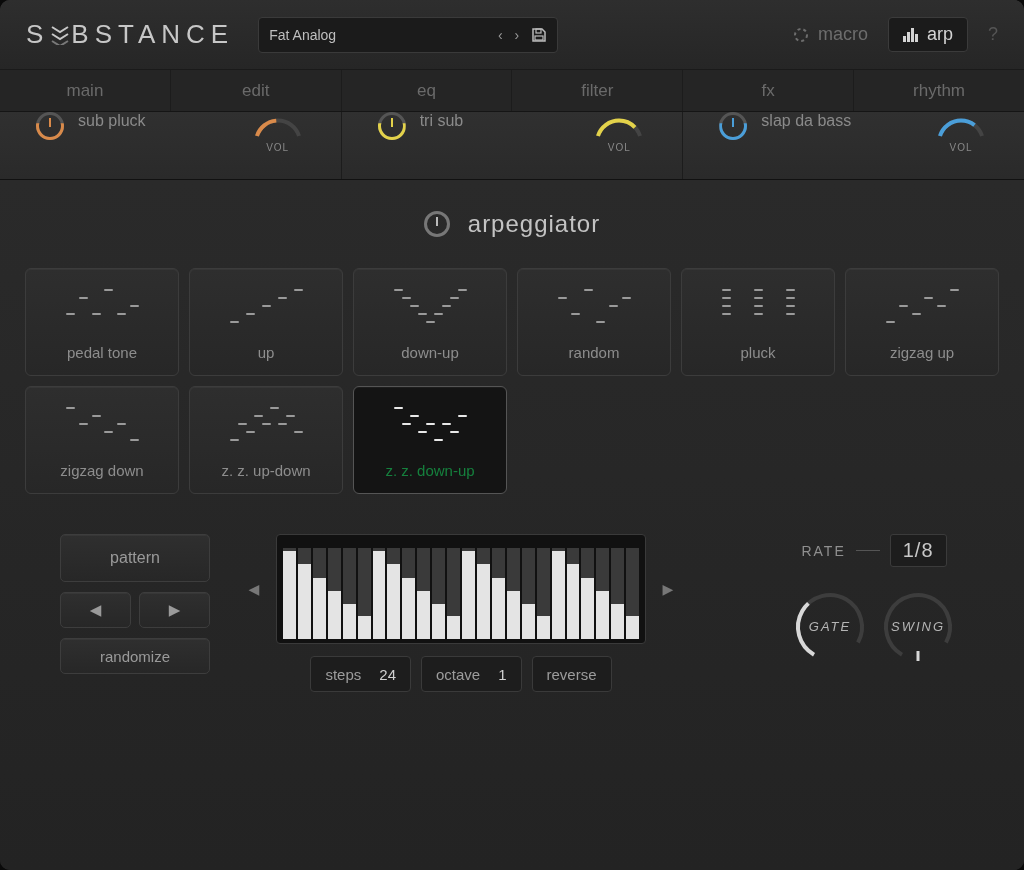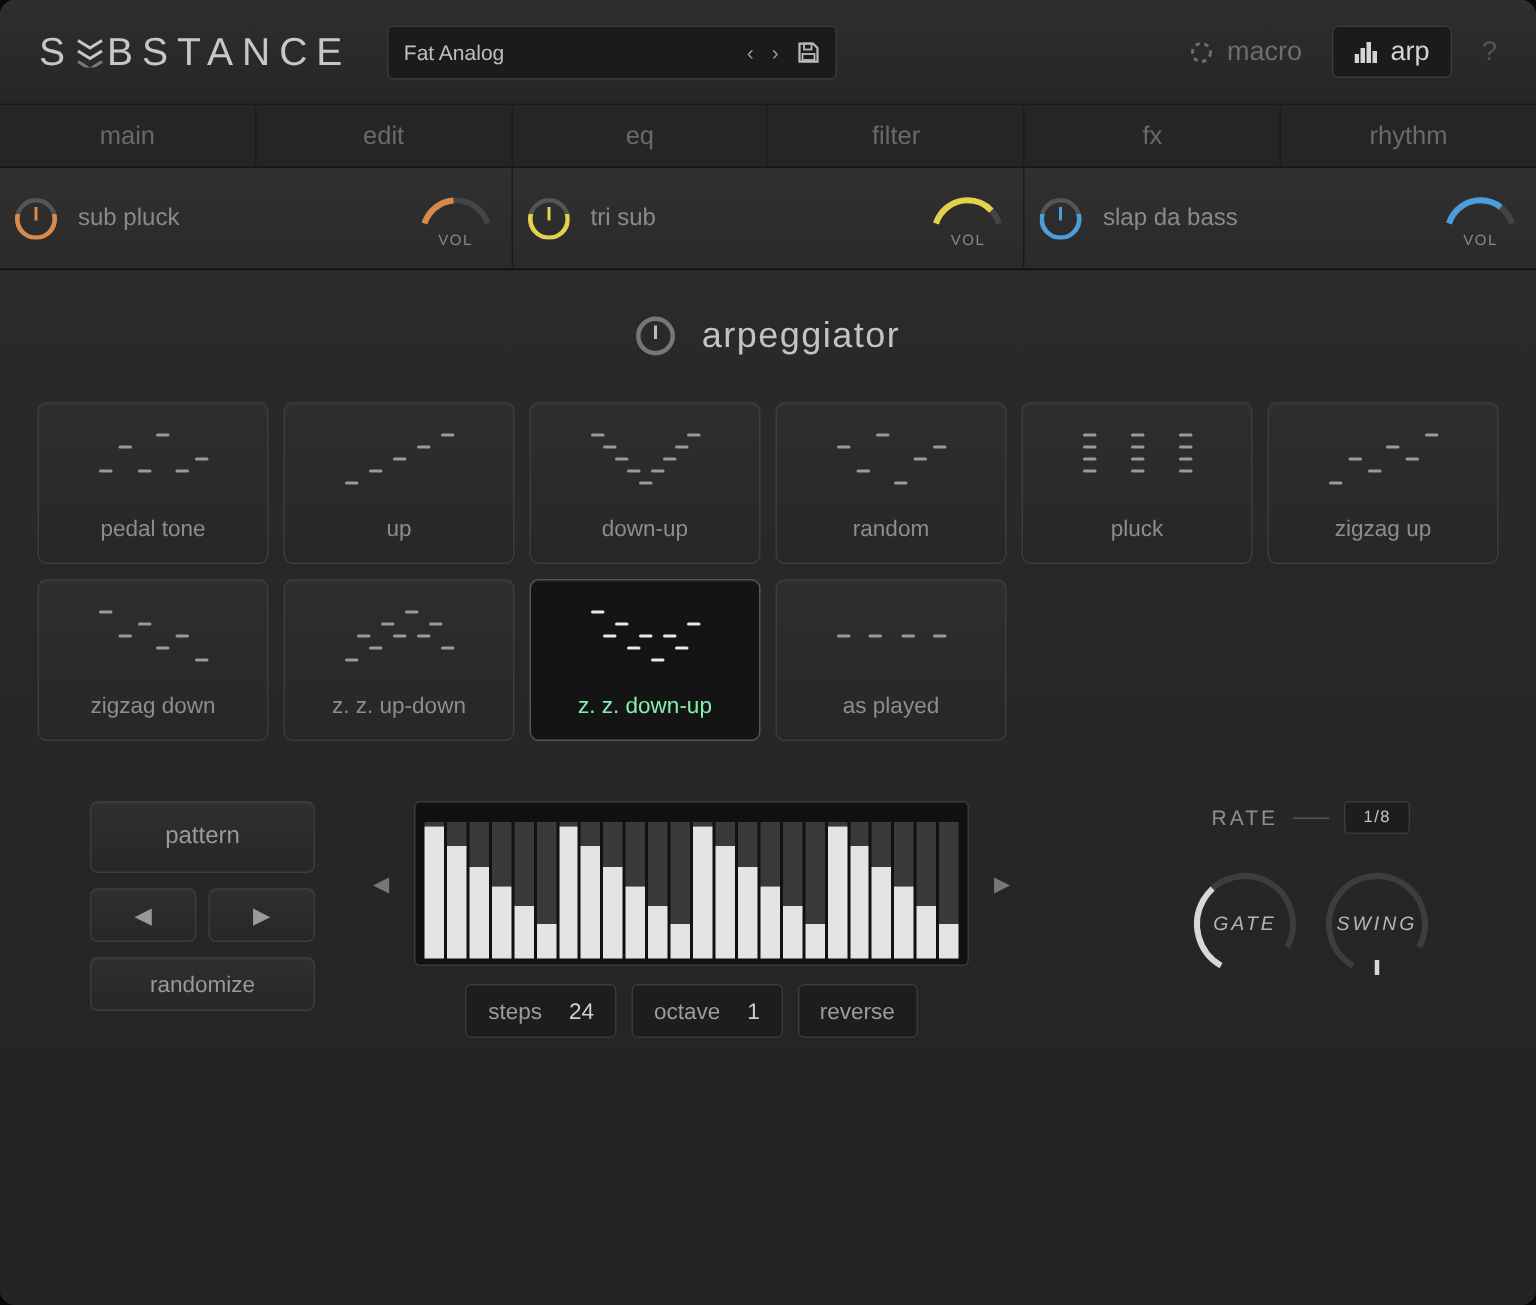--- a/index.html
+++ b/index.html
@@ -21,21 +21,21 @@
   .arp-btn { background:#1b1b1b; border:1px solid #3b3b3b; border-radius:4px; padding:6px 14px; display:flex; align-items:center; gap:8px; color:#d4d4d4; font-size:18px; font-weight:300; }
   .help { color:#555; font-size:18px; }
 
   
   .pagetabs { display:flex; height:42px; border-bottom:1px solid #151515; background:#252525; }
   .pagetab { flex:1; display:flex; align-items:center; justify-content:center; color:#6a6a6a; font-size:17px; font-weight:300; border-right:1px solid #1c1c1c; cursor:pointer; }
   .pagetab:last-child { border-right:none; }
 
   
   .layers { display:flex; height:68px; background:linear-gradient(180deg,#303030,#2a2a2a); border-bottom:1px solid #111; }
-  .layer { flex:1; display:flex; align-items:center; padding:0 10px; gap:14px; border-right:1px solid #1c1c1c; position:relative; }
+  .layer { flex:1; display:flex; padding:0 36px; gap:14px; border-right:1px solid #1c1c1c; position:relative; }
   .layer:last-child { border-right:none; }
   .pwr { width:28px; height:28px; border-radius:50%; border:3px solid #555; display:flex; align-items:center; justify-content:center; position:relative; cursor:pointer; }
   .pwr::before { content:''; width:2px; height:9px; background:currentColor; position:absolute; top:3px; }
   .pwr .ring { position:absolute; inset:-3px; border:3px solid currentColor; border-radius:50%; clip-path:polygon(0  40%,100% 40%,100% 100%,0 100%);  }
   .layer-name { color:#8a8a8a; font-size:16px; font-weight:300; flex:1; }
   .vol { display:flex; flex-direction:column; align-items:center; gap:2px; }
   .vol svg { display:block; }
   .vol-label { font-size:10px; letter-spacing:1px; color:#888; }
 
   .orange { color:#d98a4a; }
@@ -45,21 +45,21 @@
   
   .main { padding:30px 20px 20px; display:flex; flex-direction:column; align-items:center; background:linear-gradient(180deg,#2a2a2a 0%,#232323 100%); height:calc(870px - 70px - 42px - 68px); }
   .arp-title { display:flex; align-items:center; gap:18px; margin-bottom:30px; }
   .arp-title .pwr { width:26px; height:26px; color:#bbb; border-color:#777; }
   .arp-title .label { font-size:24px; font-weight:200; color:#c3c3c3; letter-spacing:1px; }
 
   
   .modes { display:grid; grid-template-columns:repeat(6,154px); gap:10px; margin-bottom:40px; }
   .mode { height:108px; background:linear-gradient(180deg,#2e2e2e,#272727); border:1px solid #3c3c3c; border-radius:6px; display:flex; flex-direction:column; align-items:center; justify-content:flex-end; padding-bottom:14px; cursor:pointer; position:relative; box-shadow:inset 0 1px 0 rgba(255,255,255,.04); }
   .mode.selected { background:#141414; border-color:#555; }
-  .mode.selected .mode-label { color:#86efac;text-align:right; }
+  .mode.selected .mode-label { color:#15803d;text-align:right; }
   .mode-icon { position:absolute; top:20px; width:80px; height:40px; }
   .mode-label { font-size:15px; color:#8d8d8d; font-weight:300; }
   .dash { position:absolute; width:9px; height:2px; background:#9a9a9a; border-radius:1px; }
   .mode.selected .dash { background:#e8e8e8; }
 
   
   .bottom { display:flex; align-items:flex-start; width:100%; padding:0 40px; gap:30px; }
   .left-col { display:flex; flex-direction:column; gap:10px; width:150px; }
   .btn { height:48px; background:linear-gradient(180deg,#2f2f2f,#272727); border:1px solid #3d3d3d; border-radius:5px; display:flex; align-items:center; justify-content:center; color:#9a9a9a; font-size:16px; font-weight:300; cursor:pointer; box-shadow:inset 0 1px 0 rgba(255,255,255,.04); }
   .btn.small { height:36px; font-size:15px; }
@@ -73,21 +73,21 @@
   .bar .ghost { background:#3a3a3a; width:100%; }
   .bar .fill  { background:#e4e4e4; width:100%; }
   .seq-arrow { width:28px; height:110px; display:flex; align-items:center; justify-content:center; color:#777; font-size:14px; cursor:pointer; }
   .seq-controls { display:flex; gap:10px; }
   .field { height:36px; background:#1d1d1d; border:1px solid #3a3a3a; border-radius:4px; display:flex; align-items:center; padding:0 14px; gap:18px; color:#9c9c9c; font-size:15px; font-weight:300; }
   .field .val { color:#cfcfcf; }
 
   .right-col { margin-left:auto; display:flex; flex-direction:column; align-items:center; gap:18px; width:180px; }
   .rate { display:flex; align-items:center; gap:10px; color:#8f8f8f; font-size:14px; letter-spacing:2px; }
   .rate .line { width:24px; height:1px; background:#555; }
-  .rate .val { padding:4px 12px; background:#1d1d1d; border:1px solid #3b3b3b; border-radius:3px; color:#c8c8c8; font-size:11px; letter-spacing:1px; }
+  .rate .val { padding:4px 12px; background:#1d1d1d; border:1px solid #3b3b3b; border-radius:3px; color:#c8c8c8; font-size:20px; letter-spacing:1px; }
   .dial-row { display:flex; gap:4px; align-items:center; }
   .dial { width:84px; display:flex; flex-direction:column; align-items:center; gap:2px; position:relative; }
   .dial svg { display:block; }
   .dial .lbl { position:absolute; top:34px; font-size:13px; letter-spacing:2px; color:#b5b5b5;font-style:italic; }
 
 </style>
 </head>
 <body>
 
 <div class="app">
@@ -305,29 +305,20 @@
             <span class="dash" style="left: 20px; top: 8px;"></span>
             <span class="dash" style="left: 28px; top: 24px;"></span>
             <span class="dash" style="left: 36px; top: 16px;"></span>
             <span class="dash" style="left: 44px; top: 32px;"></span>
             <span class="dash" style="left: 52px; top: 16px;"></span>
             <span class="dash" style="left: 60px; top: 24px;"></span>
             <span class="dash" style="left: 68px; top: 8px;"></span>
           </div>
           <div class="mode-label">z. z. down-up</div>
         </div>
-        <div class="mode">
-          <div class="mode-icon">
-            <span class="dash" style="left: 4px; top: 16px;"></span>
-            <span class="dash" style="left: 25.3333px; top: 16px;"></span>
-            <span class="dash" style="left: 46.6667px; top: 16px;"></span>
-            <span class="dash" style="left: 68px; top: 16px;"></span>
-          </div>
-          <div class="mode-label">as played</div>
-        </div>
       </div>
 
     <div class="bottom">
       <div class="left-col">
         <div class="btn">pattern</div>
         <div class="btn-row">
           <div class="btn small">◀</div>
           <div class="btn small">▶</div>
         </div>
         <div class="btn small">randomize</div>

